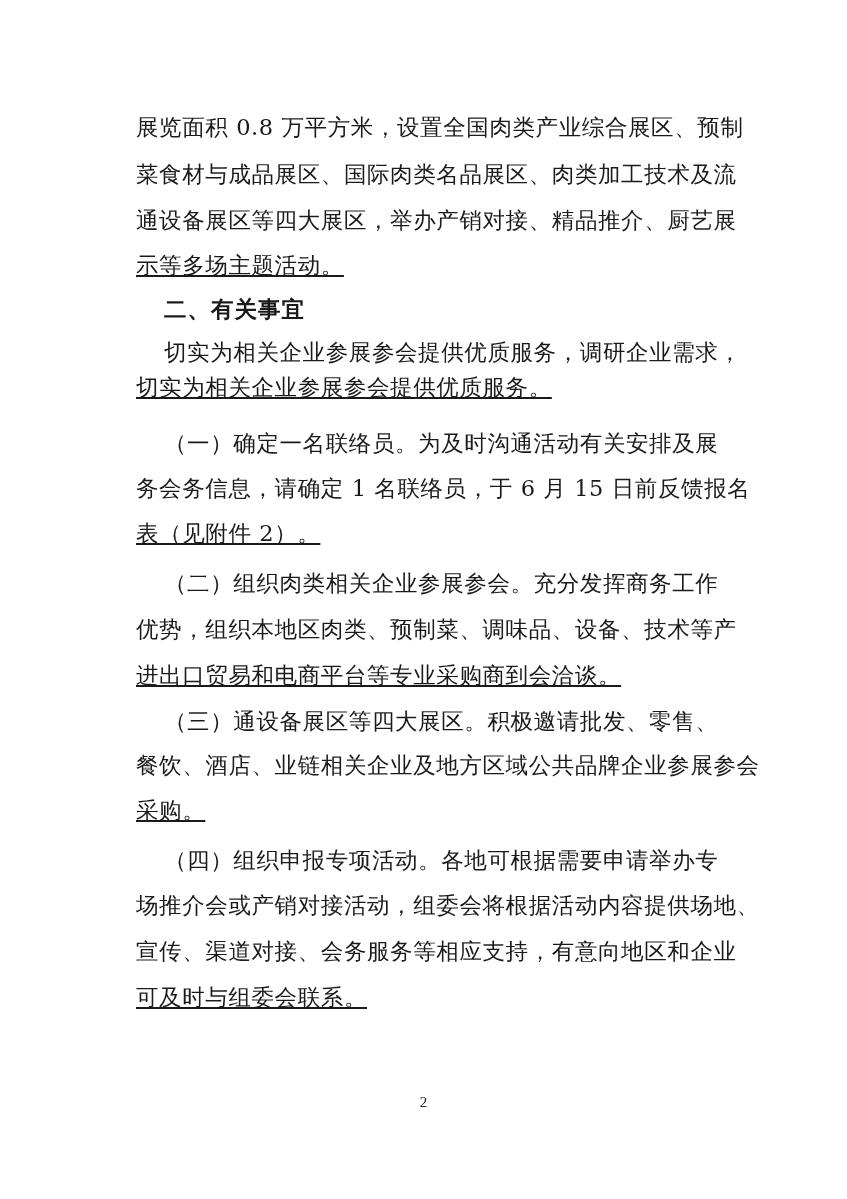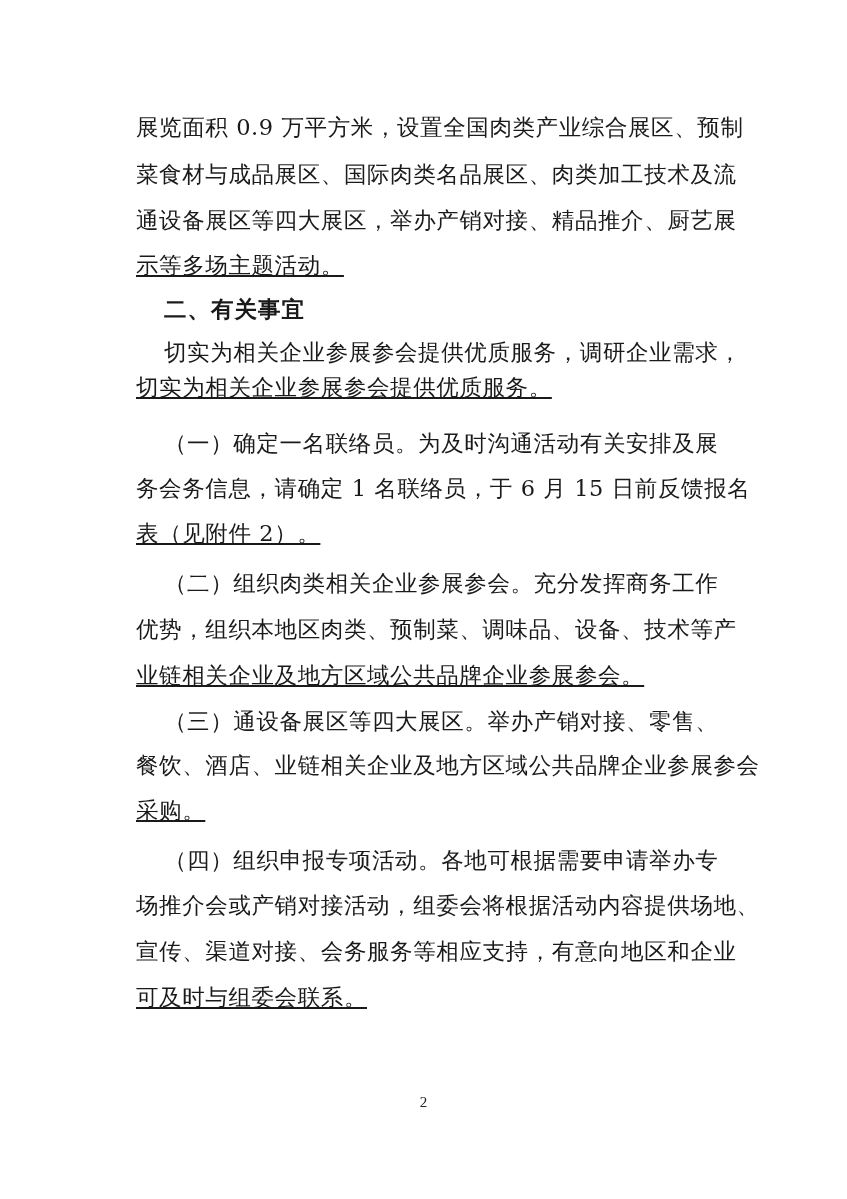--- a/index.html
+++ b/index.html
@@ -14,21 +14,21 @@
   .bold { font-weight: normal; font-family: "DejaVu Sans", "Liberation Sans", sans-serif; }
   .page-number { position: absolute; left: 0; width: 847px; top: 1094px; text-align: center;
                  font-size: 15px; font-family: "Liberation Serif", serif; color: #222; }
 </style>
 </head>
 <body>
 
 <div class="page">
 
   <div>
-    <div class="line" style="top:112px">展览面积 0.9 万平方米，设置全国肉类产业综合展区、预制</div>
+    <div class="line" style="top:112px">展览面积 0.8 万平方米，设置全国肉类产业综合展区、预制</div>
     <div class="line" style="top:159px">菜食材与成品展区、国际肉类名品展区、肉类加工技术及流</div>
     <div class="line" style="top:205px">通设备展区等四大展区，举办产销对接、精品推介、厨艺展</div>
     <div class="line last" style="top:250px">示等多场主题活动。</div>
   </div>
 
   <div class="line indent heading" style="top:294px">二、有关事宜</div>
 
   <div>
     <div class="line indent" style="top:337px">切实为相关企业参展参会提供优质服务，调研企业需求，</div>
     <div class="line last" style="top:372px">切实为相关企业参展参会提供优质服务。</div>
@@ -36,25 +36,25 @@
 
   <div>
     <div class="line indent" style="top:428px"><span class="bold">（一）确定一名联络员。</span><span>为及时沟通活动有关安排及展</span></div>
     <div class="line" style="top:473px">务会务信息，请确定 1 名联络员，于 6 月 15 日前反馈报名</div>
     <div class="line last" style="top:518px">表（见附件 2）。</div>
   </div>
 
   <div>
     <div class="line indent" style="top:568px"><span class="bold">（二）组织肉类相关企业参展参会。</span><span>充分发挥商务工作</span></div>
     <div class="line" style="top:614px">优势，组织本地区肉类、预制菜、调味品、设备、技术等产</div>
-    <div class="line last" style="top:660px">业链相关企业及地方区域公共品牌企业参展参会。</div>
+    <div class="line last" style="top:660px">进出口贸易和电商平台等专业采购商到会洽谈。</div>
   </div>
 
   <div>
-    <div class="line indent" style="top:706px"><span class="bold">（三）通设备展区等四大展区。</span><span>举办产销对接、零售、</span></div>
+    <div class="line indent" style="top:706px"><span class="bold">（三）通设备展区等四大展区。</span><span>积极邀请批发、零售、</span></div>
     <div class="line" style="top:750px">餐饮、酒店、业链相关企业及地方区域公共品牌企业参展参会</div>
     <div class="line last" style="top:795px">采购。</div>
   </div>
 
   <div>
     <div class="line indent" style="top:845px"><span class="bold">（四）组织申报专项活动。</span><span>各地可根据需要申请举办专</span></div>
     <div class="line" style="top:890px">场推介会或产销对接活动，组委会将根据活动内容提供场地、</div>
     <div class="line" style="top:936px">宣传、渠道对接、会务服务等相应支持，有意向地区和企业</div>
     <div class="line last" style="top:982px">可及时与组委会联系。</div>
   </div>

